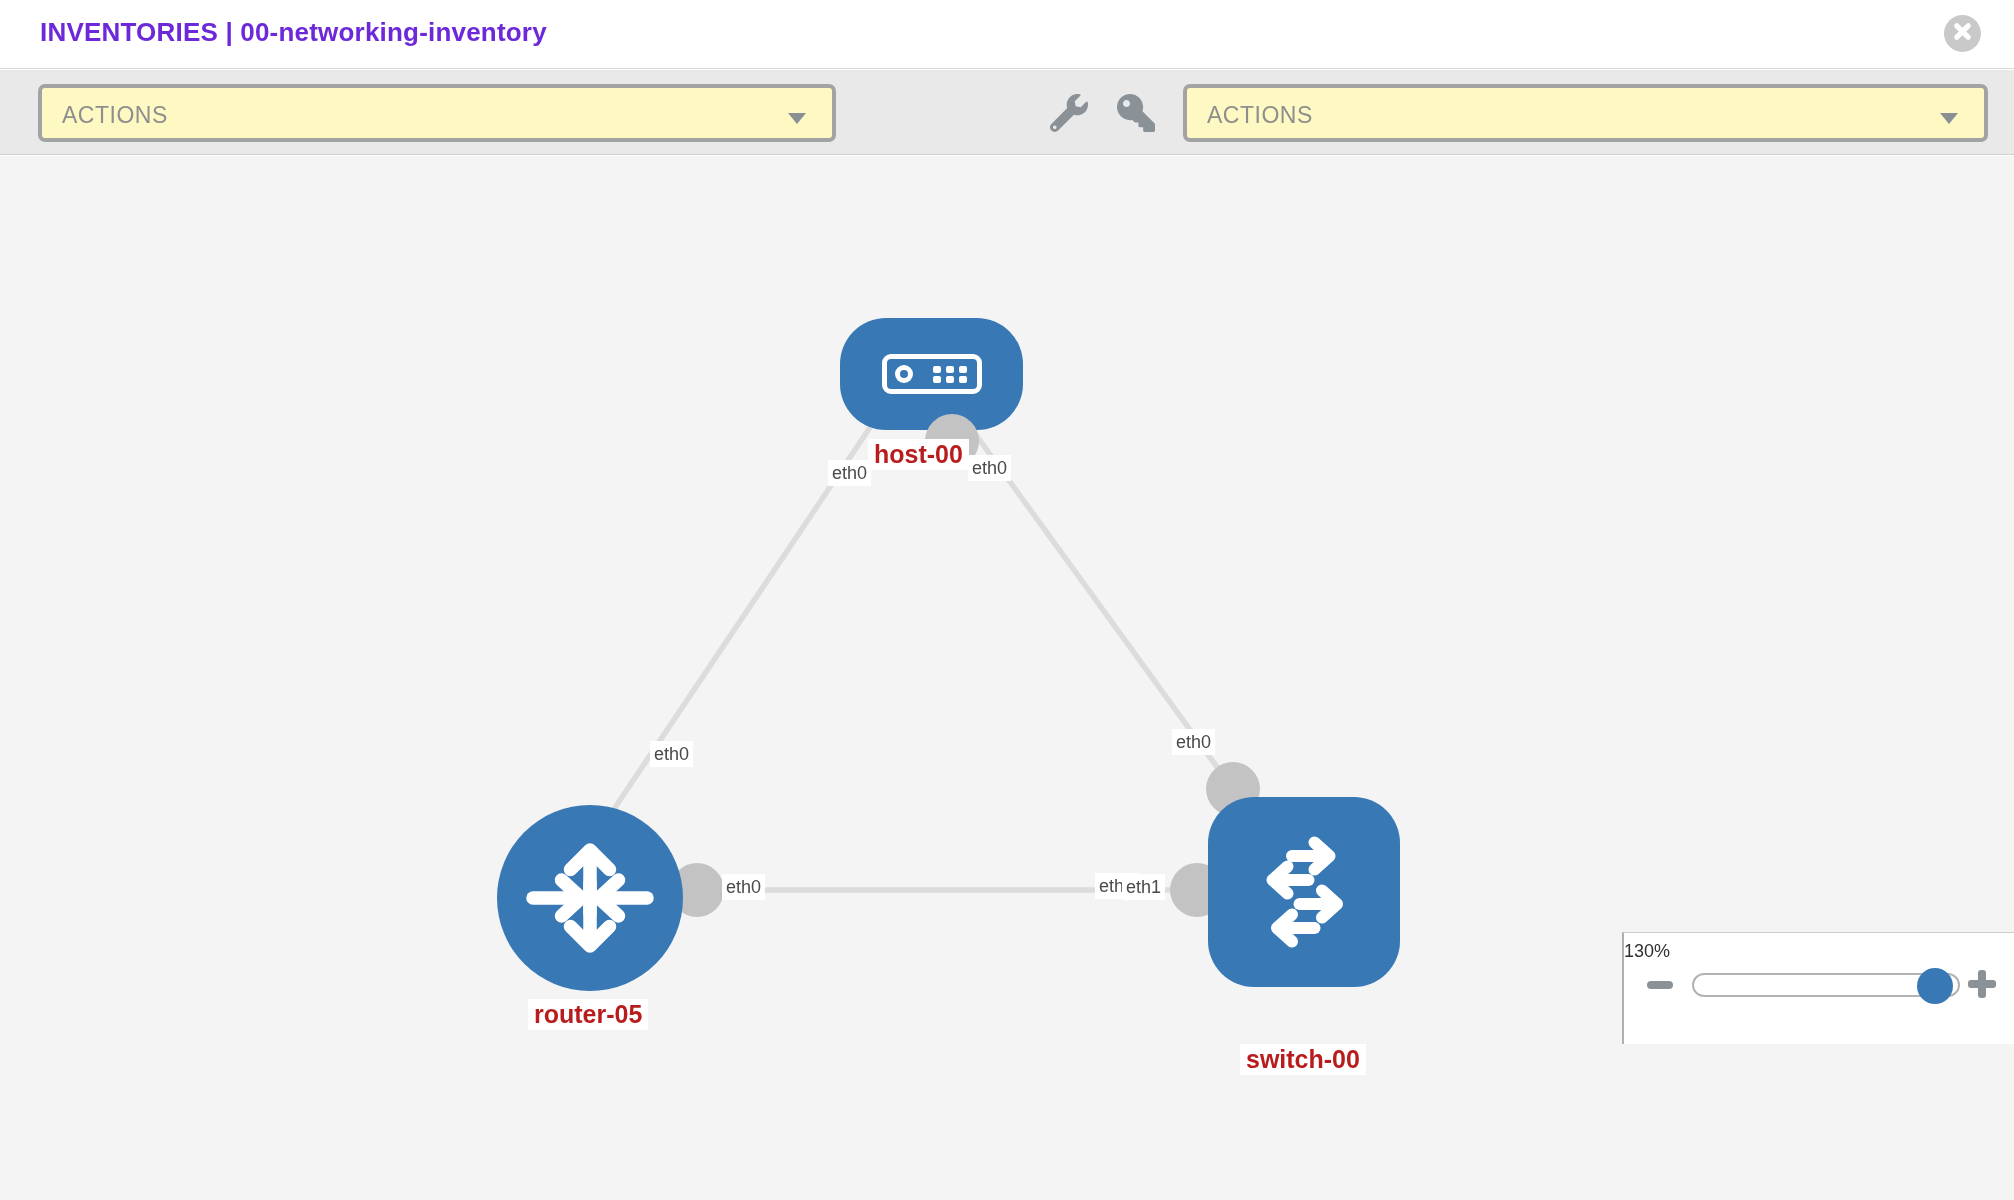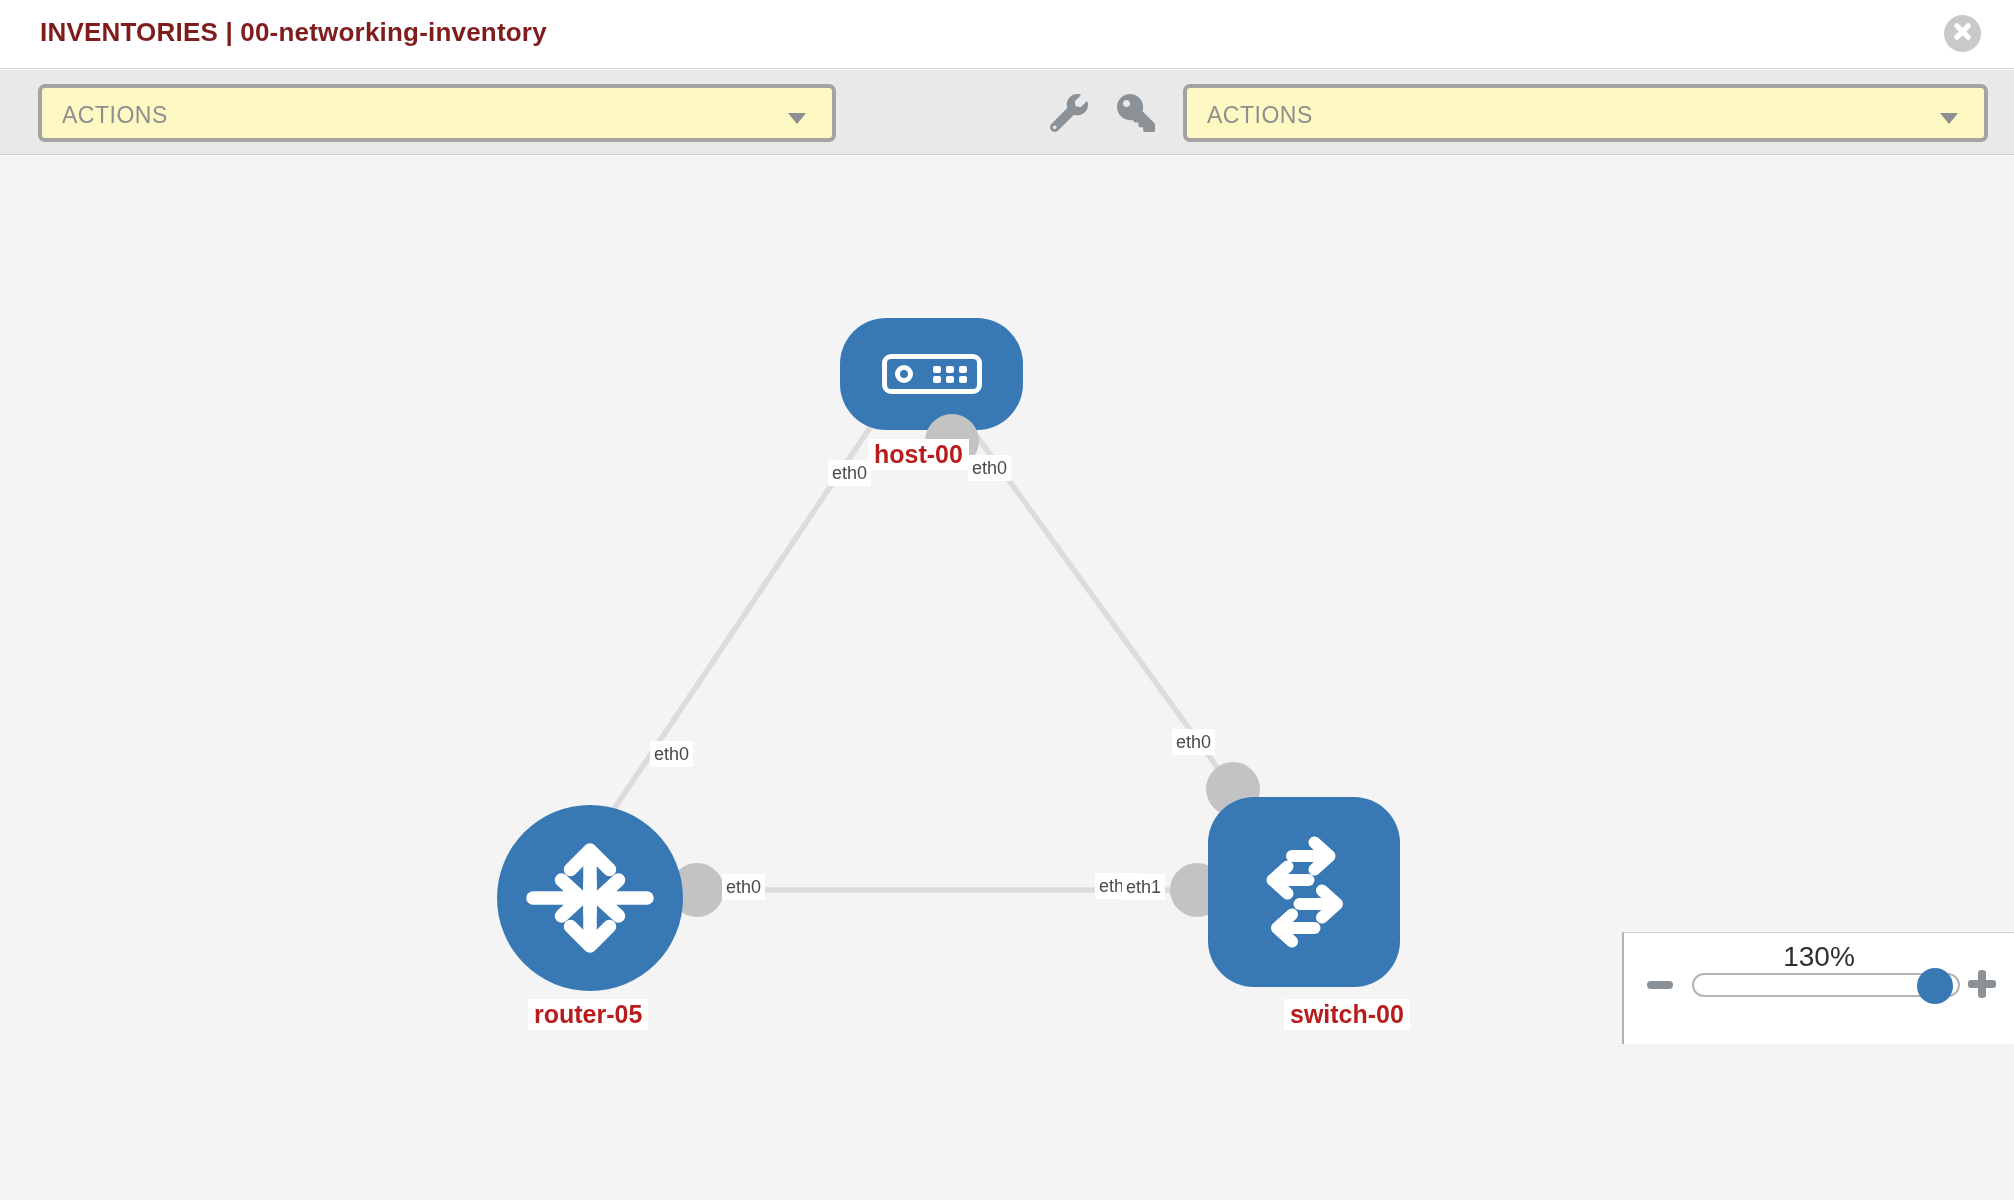--- a/index.html
+++ b/index.html
@@ -4,21 +4,21 @@
 <style>
   * { margin:0; padding:0; box-sizing:border-box; }
   html,body { width:2014px; height:1200px; overflow:hidden; background:#fff;
               font-family:"Liberation Sans","DejaVu Sans",sans-serif; }
   .stage { position:relative; width:2014px; height:1200px; }
 
   
   .header { position:absolute; left:0; top:0; width:2014px; height:69px;
             background:#ffffff; border-bottom:1px solid #d8d8d8; }
   .header-title { position:absolute; left:40px; top:17px; font-size:26px; font-weight:bold;
-                  color:#7f1d1d; letter-spacing:0.2px; }
+                  color:#6d28d9; letter-spacing:0.2px; }
   .close-btn { position:absolute; right:33px; top:15px; width:37px; height:37px;
                border-radius:50%; background:#c9c9c9; display:flex;
                align-items:center; justify-content:center; cursor:pointer; }
 
   
   .toolbar { position:absolute; left:0; top:70px; width:2014px; height:85px;
              background:#e9e9e9; border-bottom:1px solid #cfcfcf; }
   .dropdown { position:absolute; top:14px; height:58px; background:#fef9c3;
               border:4px solid #a3a3a3; border-radius:7px; cursor:pointer; }
   .dropdown .dd-label { position:absolute; left:20px; top:14px; font-size:23px;
@@ -66,22 +66,22 @@
   .host-grid i { background:#ffffff; border-radius:2px; }
 
   .chip { position:absolute; background:#ffffff; color:#4a4a4a; z-index:5;
           font-size:18px; line-height:26px; padding:0 4px; white-space:nowrap; }
   .chip-name { font-size:25px; line-height:31px; color:#b91c1c; padding:0 6px;font-weight:bold; }
 
   
   .zoom-panel { position:absolute; left:1622px; top:932px; width:392px; height:112px;
                 background:#ffffff; border-left:2px solid #b0b0b0; border-top:1px solid #cccccc;
                 z-index:6; }
-  .zoom-value { position:absolute; left:0; top:8px; width:100%; text-align:center;
-                font-size:28px; color:#2f2f2f; }
+  .zoom-value { position:absolute; left:0; top:8px; width:100%; text-align:left;
+                font-size:18px; color:#2f2f2f; }
   .zoom-minus { position:absolute; left:23px; top:48px; width:26px; height:8px;
                 border-radius:4px; background:#8b9297; cursor:pointer; }
   .zoom-plus  { position:absolute; right:18px; top:37px; width:28px; height:28px; cursor:pointer; }
   .zoom-plus::before { content:""; position:absolute; left:0; top:10px; width:28px; height:8px;
                        border-radius:3px; background:#8b9297; }
   .zoom-plus::after  { content:""; position:absolute; left:10px; top:0; width:8px; height:28px;
                        border-radius:3px; background:#8b9297; }
   .zoom-track { position:absolute; left:68px; top:40px; width:268px; height:24px;
                 background:#ffffff; border:2px solid #b3b3b3; border-radius:13px; cursor:pointer; }
   .zoom-knob  { position:absolute; left:223px; top:-7px; width:36px; height:36px;
@@ -192,21 +192,21 @@
     <span class="chip" style="left:968px; top:299px;">eth0</span>
 
     <span class="chip" style="left:650px; top:585px;">eth0</span>
     <span class="chip" style="left:1172px; top:573px;">eth0</span>
 
     <span class="chip" style="left:722px; top:718px;">eth0</span>
     <span class="chip" style="left:1095px; top:717px;">eth0</span>
     <span class="chip" style="left:1122px; top:718px;text-align:center;">eth1</span>
 
     <span class="chip chip-name" style="left:528px; top:843px;">router-05</span>
-    <span class="chip chip-name" style="left:1240px; top:843px;margin-left:44px;">switch-00</span>
+    <span class="chip chip-name" style="left:1240px; top:888px;">switch-00</span>
   </div>
 
   <div class="zoom-panel">
     <div class="zoom-value">130%</div>
     <div class="zoom-minus"></div>
     <div class="zoom-track">
       <div class="zoom-knob"></div>
     </div>
     <div class="zoom-plus"></div>
   </div>

